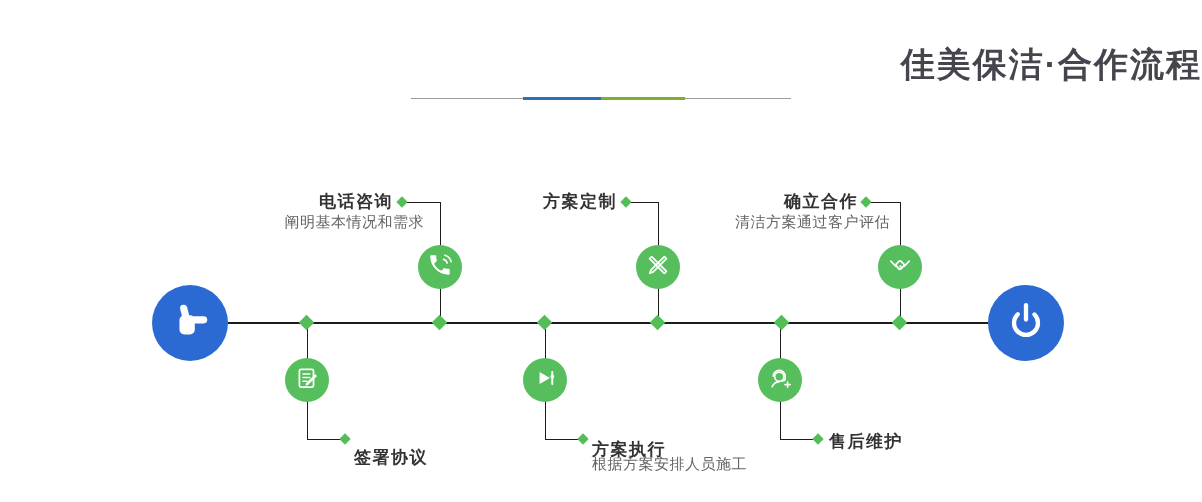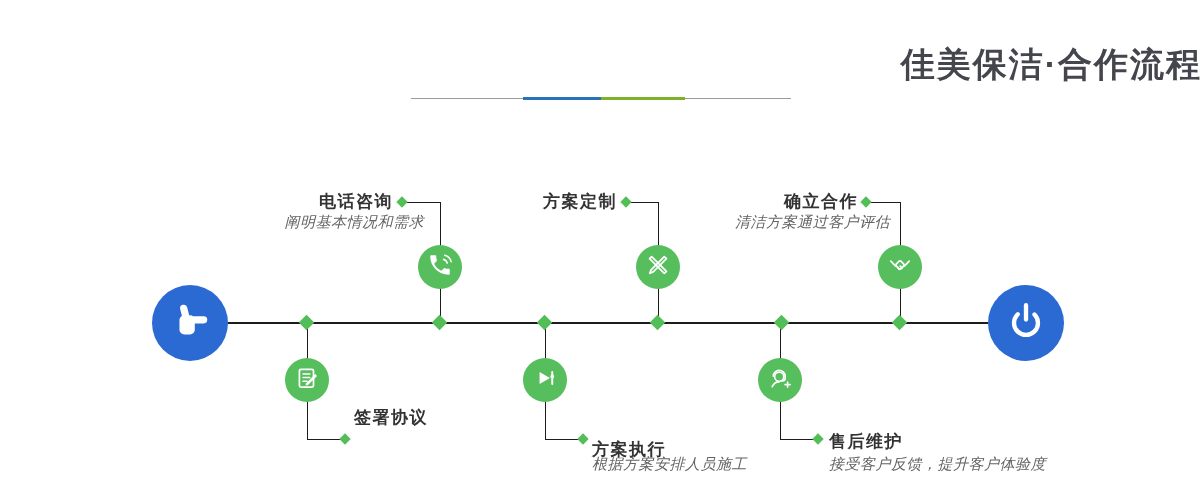--- a/index.html
+++ b/index.html
@@ -22,21 +22,21 @@
   .diamond { position:absolute; background:#53bd58; transform:rotate(45deg); }
   .diamond.big   { width:11px; height:11px; }
   .diamond.small { width:8px;  height:8px;  }
   .node { position:absolute; border-radius:50%; display:flex; align-items:center; justify-content:center; }
   .node.green { width:44px; height:44px; background:#56be5c; }
   .node.blue  { width:76px; height:76px; background:#2c6ad3; }
 
   .step-title { position:absolute; font-size:17px; font-weight:600; color:#333;
                 white-space:nowrap; letter-spacing:1.5px; }
   .step-desc  { position:absolute; font-size:15px; color:#646464;
-                white-space:nowrap; letter-spacing:0.5px;font-style:italic; }
+                white-space:nowrap; letter-spacing:0.5px; }
   .ta-r { text-align:right; }
 </style>
 </head>
 <body>
 
 <div class="page">
 
   <h1 class="title">佳美保洁·合作流程</h1>
   <div class="divider">
     <span class="base"></span>
@@ -157,19 +157,18 @@
       </svg>
     </span>
   </div>
 
   <div class="step-title ta-r" style="right:809px;top:190px">电话咨询</div>
   <div class="step-desc ta-r" style="right:778px;top:213px">阐明基本情况和需求</div>
   <div class="step-title ta-r" style="right:585px;top:190px">方案定制</div>
   <div class="step-title ta-r" style="right:344px;top:190px">确立合作</div>
   <div class="step-desc ta-r" style="right:312px;top:213px">清洁方案通过客户评估</div>
 
-  <div class="step-title" style="left:354px;top:406px">签署协议</div>
+  <div class="step-title" style="left:354px;top:446px">签署协议</div>
   <div class="step-title" style="left:592px;top:438px">方案执行</div>
   <div class="step-desc" style="left:592px;top:455px">根据方案安排人员施工</div>
   <div class="step-title" style="left:829px;top:430px">售后维护</div>
-  <div class="step-desc" style="left:829px;top:455px">接受客户反馈，提升客户体验度</div>
 
 </div>
 
 </body></html>

